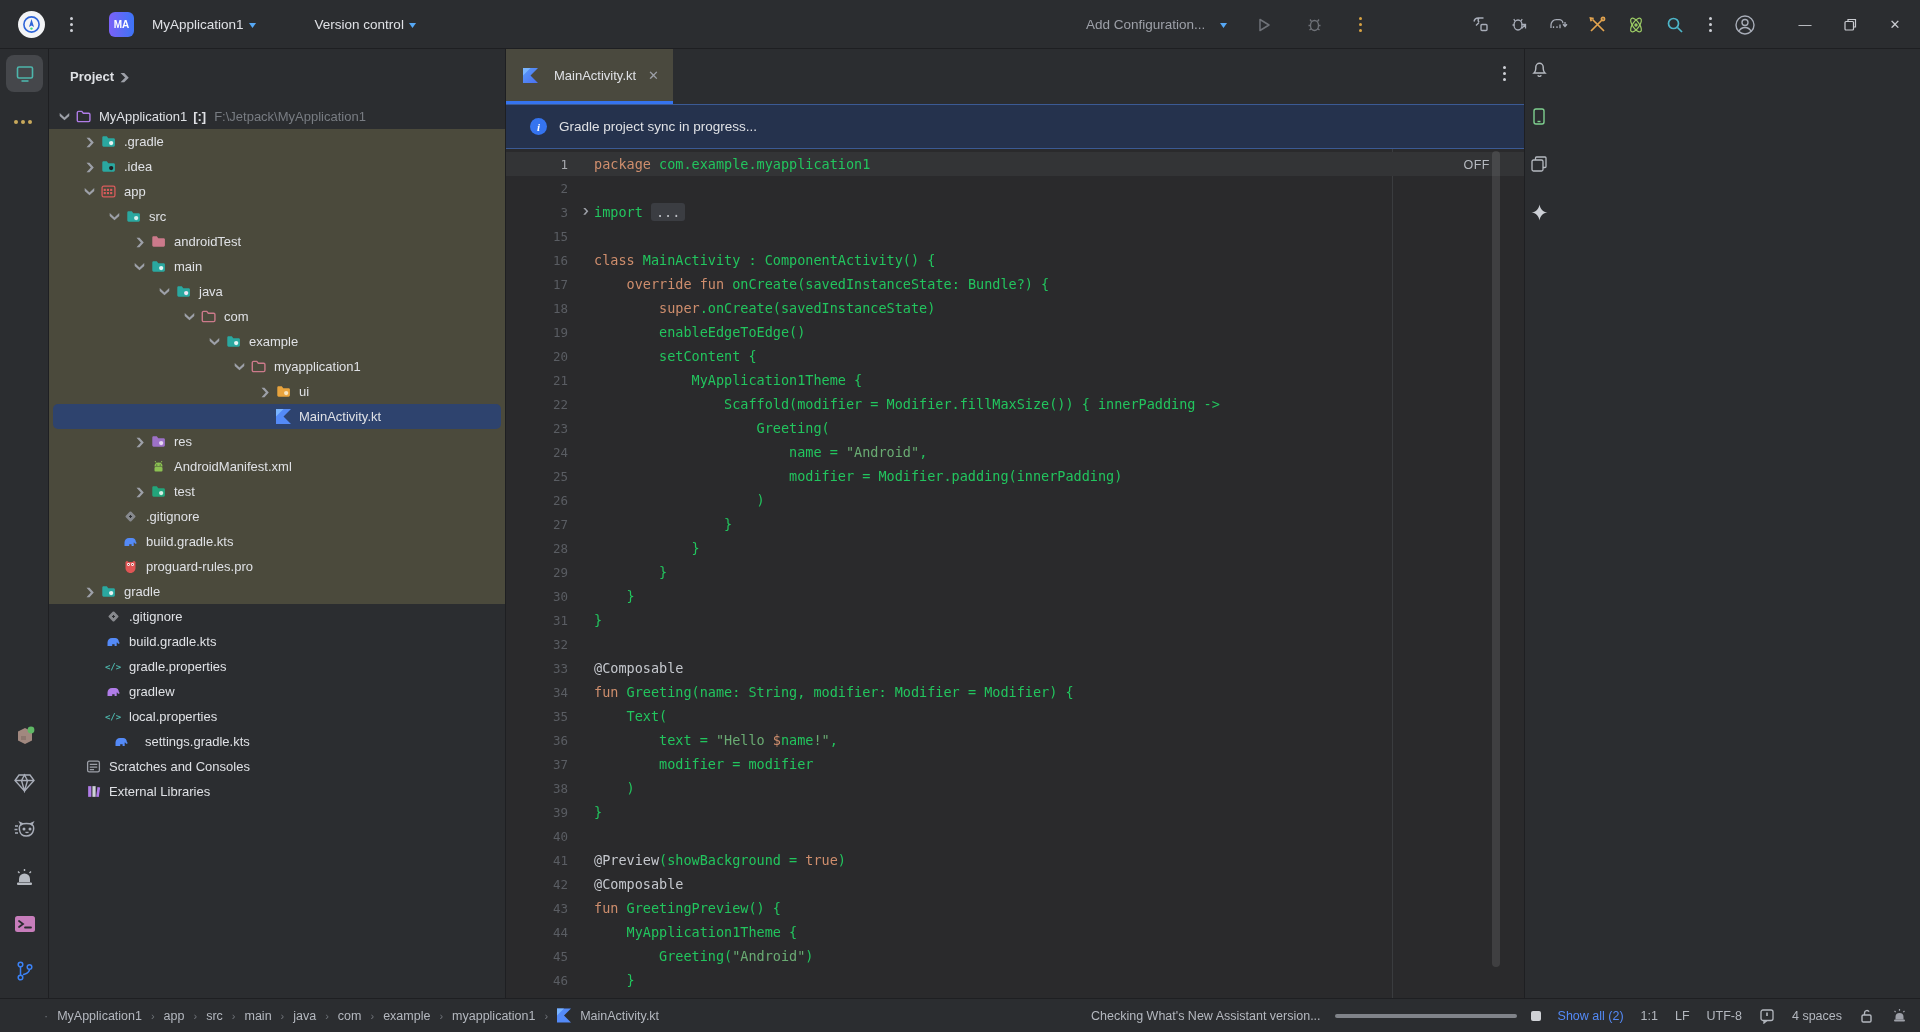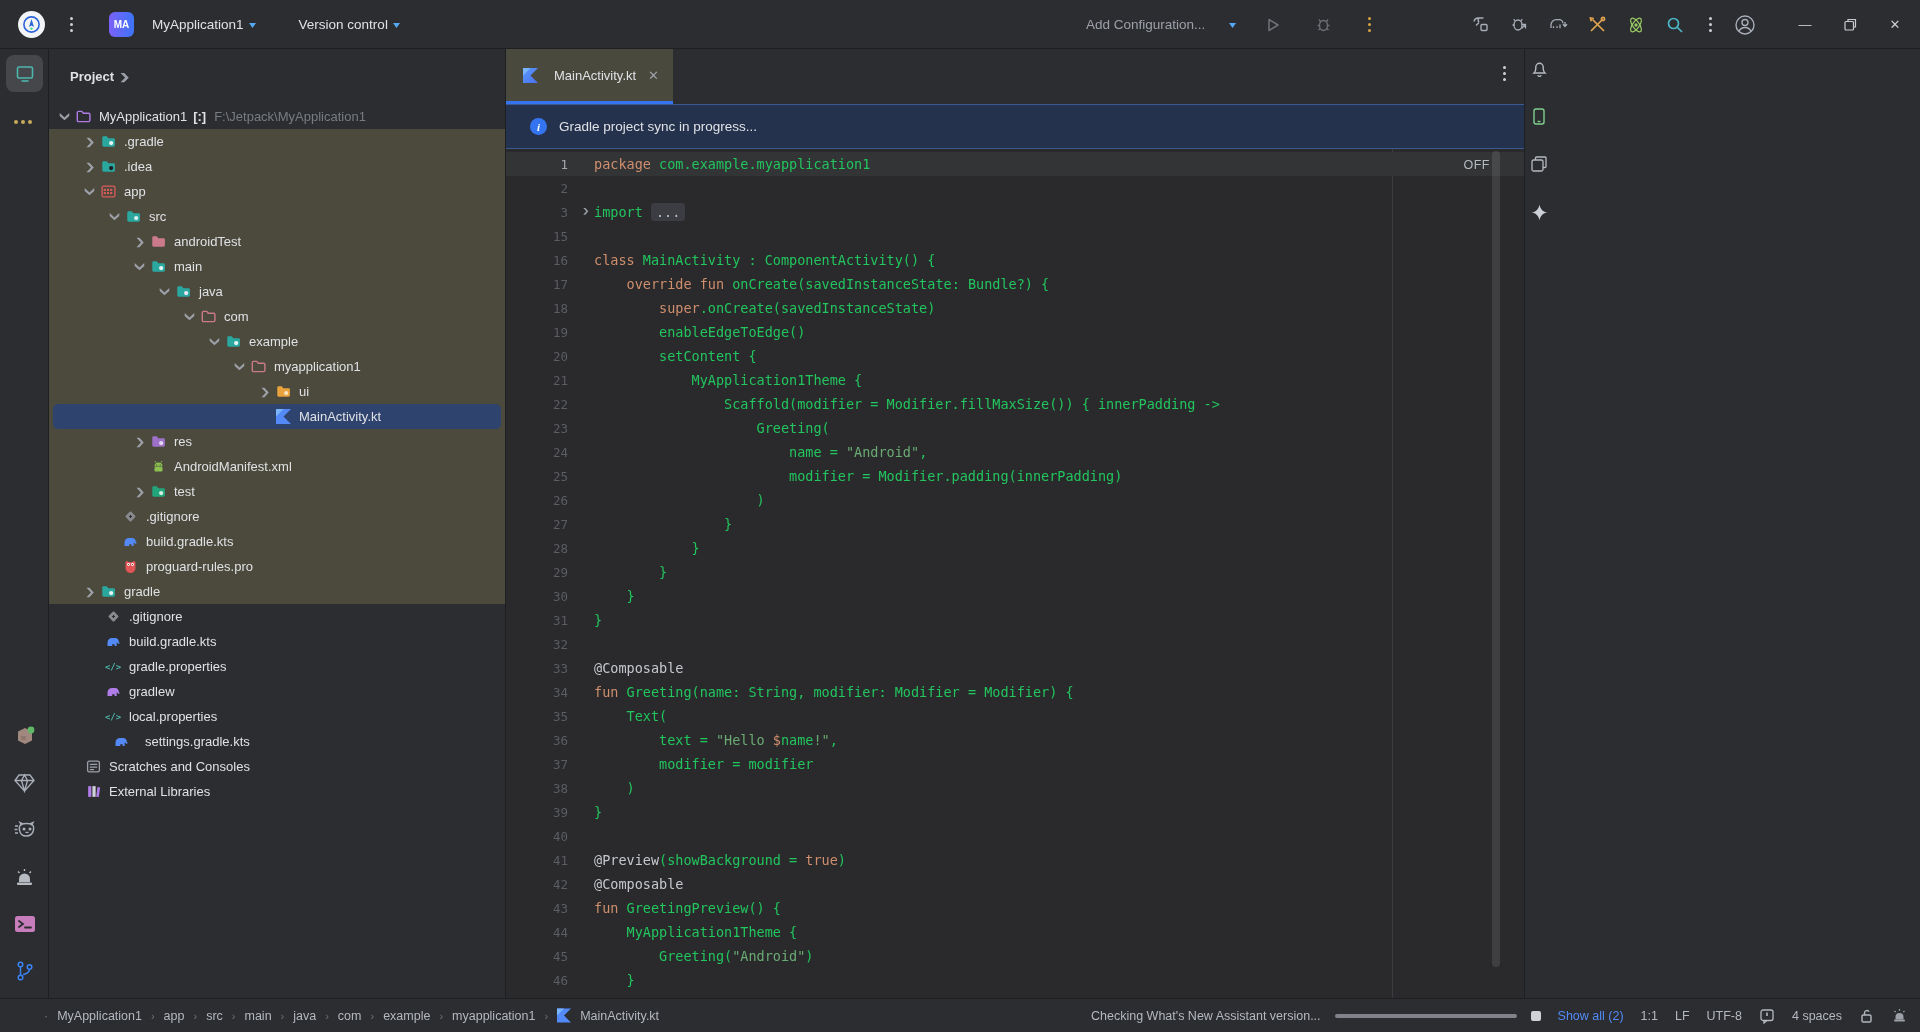--- a/index.html
+++ b/index.html
@@ -14,21 +14,21 @@
   .as-logo { width:27px; height:27px; border-radius:50%; background:#f3f4f6; display:flex; align-items:center; justify-content:center; }
   .kebab { width:16px; display:flex; flex-direction:column; align-items:center; gap:3px; cursor:pointer; }
   .kebab i { width:3px; height:3px; border-radius:50%; background:#ced0d6; }
   .kebab.yellow i { background:#d9a343; }
   .ma-badge { width:25px; height:25px; border-radius:6px; margin-left:12px;
     background:linear-gradient(90deg,#7b61f8,#3d74f6); color:#fff; font-size:10px; font-weight:bold;
     display:flex; align-items:center; justify-content:center; }
   .tb-item { display:flex; align-items:center; gap:6px; font-size:13.5px; color:#dfe1e5; cursor:pointer; }
   .chev-blue { color:#56a8f5; font-size:10px; transform:scaleX(1.4); }
   .tb-center { position:absolute; left:1086px; top:0; height:49px; display:flex; align-items:center; gap:26px; }
-  .run-config { color:#9da0a8; font-size:13.5px; display:flex; gap:25px; align-items:center; cursor:pointer; }
+  .run-config { color:#9da0a8; font-size:13.5px; display:flex; gap:16px; align-items:center; cursor:pointer; }
   .tb-right { position:absolute; right:10px; top:0; height:49px; display:flex; align-items:center; gap:15px; }
   .tbi { width:24px; height:24px; display:flex; align-items:center; justify-content:center; cursor:pointer; border-radius:4px; }
   .winbtn { width:30px; height:28px; display:flex; align-items:center; justify-content:center; color:#c9cbd0; font-size:13px; cursor:pointer; }
   .gap-l { margin-left:18px; }
 
   
   .workspace { position:absolute; left:0; top:49px; width:1552px; height:949px; display:flex; }
   .stripe { width:49px; background:#2b2d30; position:relative; border-right:1px solid #1e1f22; }
   .stripe.right { border-right:none; border-left:1px solid #1e1f22; width:28px; }
   .tool-btn { position:absolute; left:6px; width:37px; height:37px; border-radius:8px;
@@ -114,21 +114,21 @@
     <div class="kebab">
         <i></i>
         <i></i>
         <i></i>
       </div>
     <div class="ma-badge">MA</div>
     <div class="tb-item">
       <span>MyApplication1</span>
       <span class="chev-blue">▾</span>
     </div>
-    <div class="tb-item" style="margin-left:26px">
+    <div class="tb-item" style="margin-left:42px">
       <span>Version control</span>
       <span class="chev-blue">▾</span>
     </div>
   </div>
 
   <div class="tb-center">
     <div class="run-config">
       <span>Add Configuration...</span>
       <span class="chev-blue">▾</span>
     </div>

